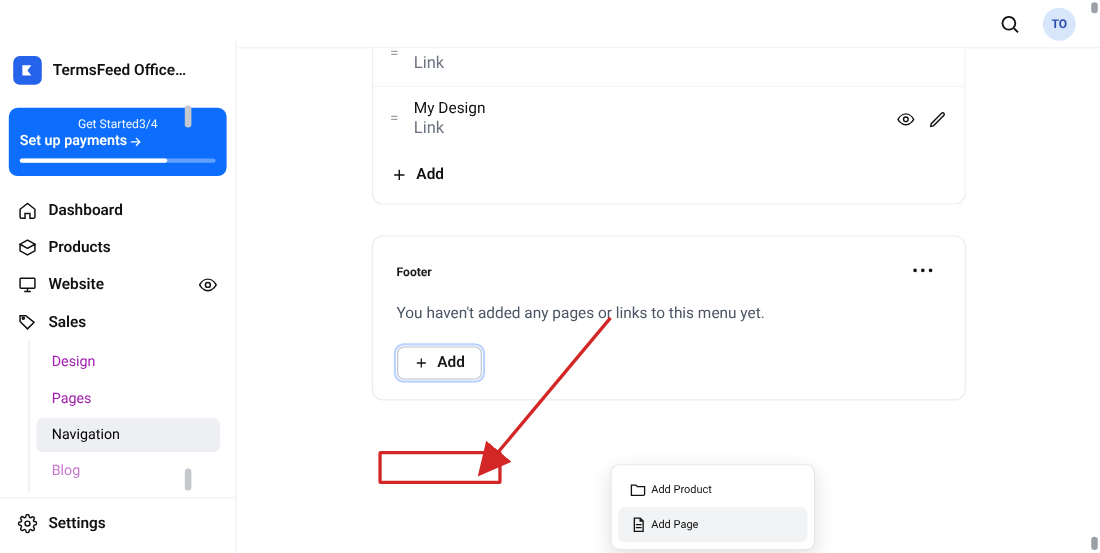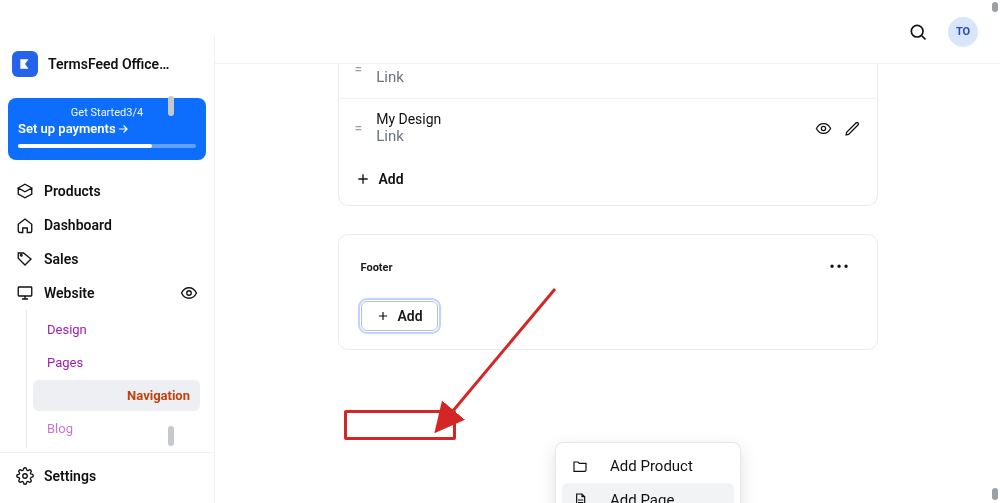--- a/index.html
+++ b/index.html
@@ -67,36 +67,36 @@
   .nav-item svg.eye { width: 18px; height: 18px; stroke:#111; fill:none; stroke-width:1.8; }
   .sublist { margin-left: 18px; border-left: 1px solid #e5e7eb; padding: 2px 0 2px 0; }
   .sub-item {
     padding: 8px 10px 8px 14px;
     font-size: 13px;
     color: #a21caf;
     cursor: pointer;
     border-radius: 6px;
     margin: 2px 6px 2px 6px;
   }
-  .sub-item.active { background: #edeff2; font-weight: 700; color:#c2410c;text-align:right; }
+  .sub-item.active { background: #edeff2; font-weight: 400; color:#000000; }
 
   .footer-nav {
     border-top: 1px solid #eef0f2;
     padding: 6px 8px 10px 8px;
     text-align: right;
   }
 
   .main {
     flex: 1;
     display: flex;
     flex-direction: column;
     position: relative;
   }
   .header {
-    height: 64px;
+    height: 44px;
     border-bottom: 1px solid #eef0f2;
     display: flex;
     align-items: center;
     justify-content: flex-end;
     padding: 0 22px;
     gap: 20px;
   }
   .header svg { width: 20px; height: 20px; stroke:#111; fill:none; stroke-width:2; cursor:pointer; }
   .avatar { width: 30px; height:30px; border-radius:50%; background:#d7e6fb; color:#2d4db2; font-size:11px; font-weight:700; display:flex; align-items:center; justify-content:center; cursor:pointer; }
 
@@ -154,21 +154,21 @@
     left: 340px;
     top: 378px;
     width: 186px;
     background:#fff;
     border:1px solid #e3e6ea;
     border-radius:8px;
     box-shadow: 0 6px 18px rgba(0,0,0,.12);
     padding:6px;
     z-index: 50;
   }
-  .dd-item { display:flex; align-items:center; gap:22px; padding:8px 10px; border-radius:6px; cursor:pointer; font-size:15px; color:#111; }
+  .dd-item { display:flex; align-items:center; gap:4px; padding:8px 10px; border-radius:6px; cursor:pointer; font-size:10px; color:#111; }
   .dd-item svg { width:16px; height:16px; stroke:#111; fill:none; stroke-width:1.8; }
   .dd-item.hover { background:#f1f3f5; }
 
   
   .anno-box {
     position:absolute;
     border:3px solid #d32626;
     border-radius:2px;
     pointer-events:none;
     z-index:60;
@@ -223,47 +223,47 @@
         <svg viewBox="0 0 24 24">
             <path d="M5 12h14M13 6l6 6-6 6"></path>
           </svg>
       </div>
       <div class="gs-bar"></div>
     </div>
 
     <nav class="nav">
       <div class="nav-item">
         <svg class="icon" viewBox="0 0 24 24">
+            <path d="M3 11l9-7 9 7v9a2 2 0 0 1-2 2h-4v-6h-6v6H5a2 2 0 0 1-2-2z"></path>
+          </svg>
+        <span>Dashboard</span>
+      </div>
+      <div class="nav-item">
+        <svg class="icon" viewBox="0 0 24 24">
             <path d="M21 8l-9-5-9 5 9 5 9-5zM3 8v8l9 5 9-5V8"></path>
           </svg>
         <span>Products</span>
-      </div>
-      <div class="nav-item">
-        <svg class="icon" viewBox="0 0 24 24">
-            <path d="M3 11l9-7 9 7v9a2 2 0 0 1-2 2h-4v-6h-6v6H5a2 2 0 0 1-2-2z"></path>
-          </svg>
-        <span>Dashboard</span>
-      </div>
-      <div class="nav-item">
-        <svg class="icon" viewBox="0 0 24 24">
-            <path d="M20 12l-8 8-9-9V4h7l10 8z"></path>
-            <circle cx="7" cy="7" r="1.2"></circle>
-          </svg>
-        <span>Sales</span>
       </div>
       <div class="nav-item">
         <svg class="icon" viewBox="0 0 24 24">
             <rect x="3" y="4" width="18" height="12" rx="1"></rect>
             <path d="M8 20h8M12 16v4"></path>
           </svg>
         <span>Website</span>
         <svg class="eye chev" viewBox="0 0 24 24">
             <path d="M2 12s3.5-7 10-7 10 7 10 7-3.5 7-10 7S2 12 2 12z"></path>
             <circle cx="12" cy="12" r="3"></circle>
           </svg>
+      </div>
+      <div class="nav-item">
+        <svg class="icon" viewBox="0 0 24 24">
+            <path d="M20 12l-8 8-9-9V4h7l10 8z"></path>
+            <circle cx="7" cy="7" r="1.2"></circle>
+          </svg>
+        <span>Sales</span>
       </div>
       <div class="sublist">
         <div class="sub-item">Design</div>
         <div class="sub-item">Pages</div>
         <div class="sub-item active">Navigation</div>
         <div class="sub-item" style="opacity:.6">Blog</div>
       </div>
     </nav>
 
     <div class="footer-nav">
@@ -332,20 +332,21 @@
             </svg>
           <span>Add</span>
         </div>
       </div>
 
       <div class="card">
         <div class="card-head">
           <div class="card-title">Footer</div>
           <div class="kebab">•••</div>
         </div>
+        <div class="card-body">You haven't added any pages or links to this menu yet.</div>
         <div class="add-btn">
           <svg viewBox="0 0 24 24">
               <path d="M12 5v14M5 12h14"></path>
             </svg>
           <span>Add</span>
         </div>
       </div>
 
       <div class="dropdown">
         <div class="dd-item">

